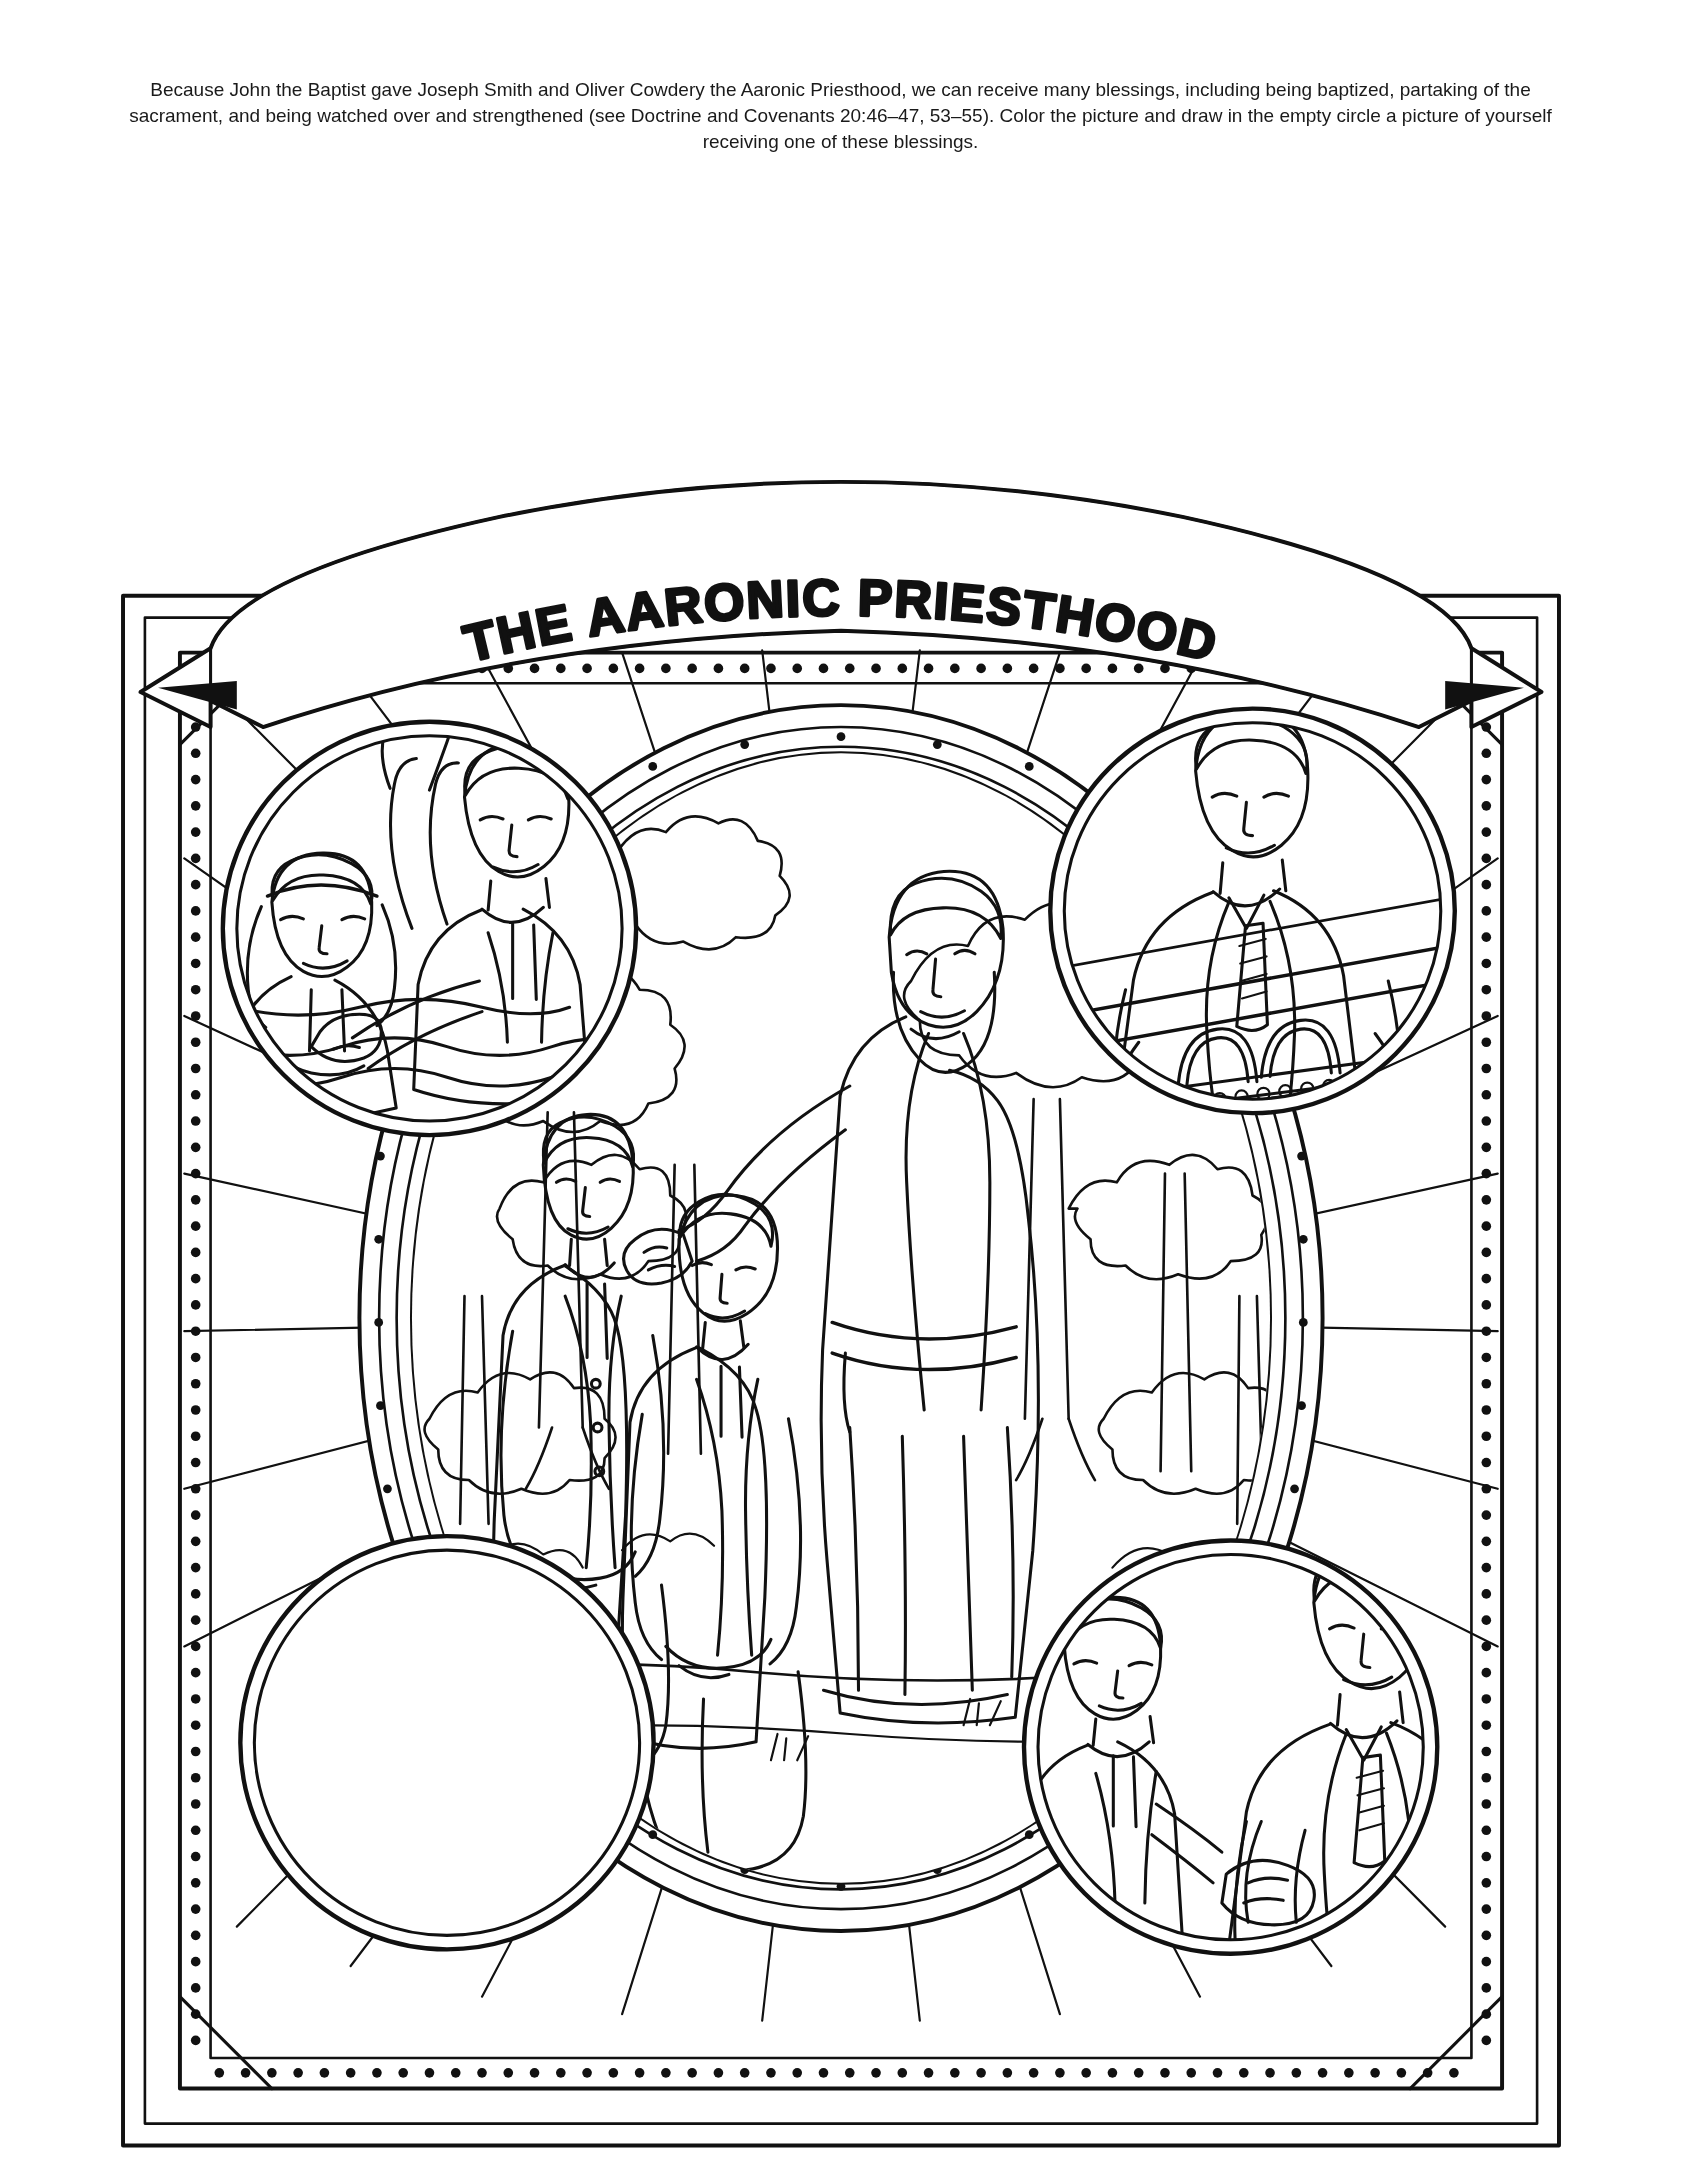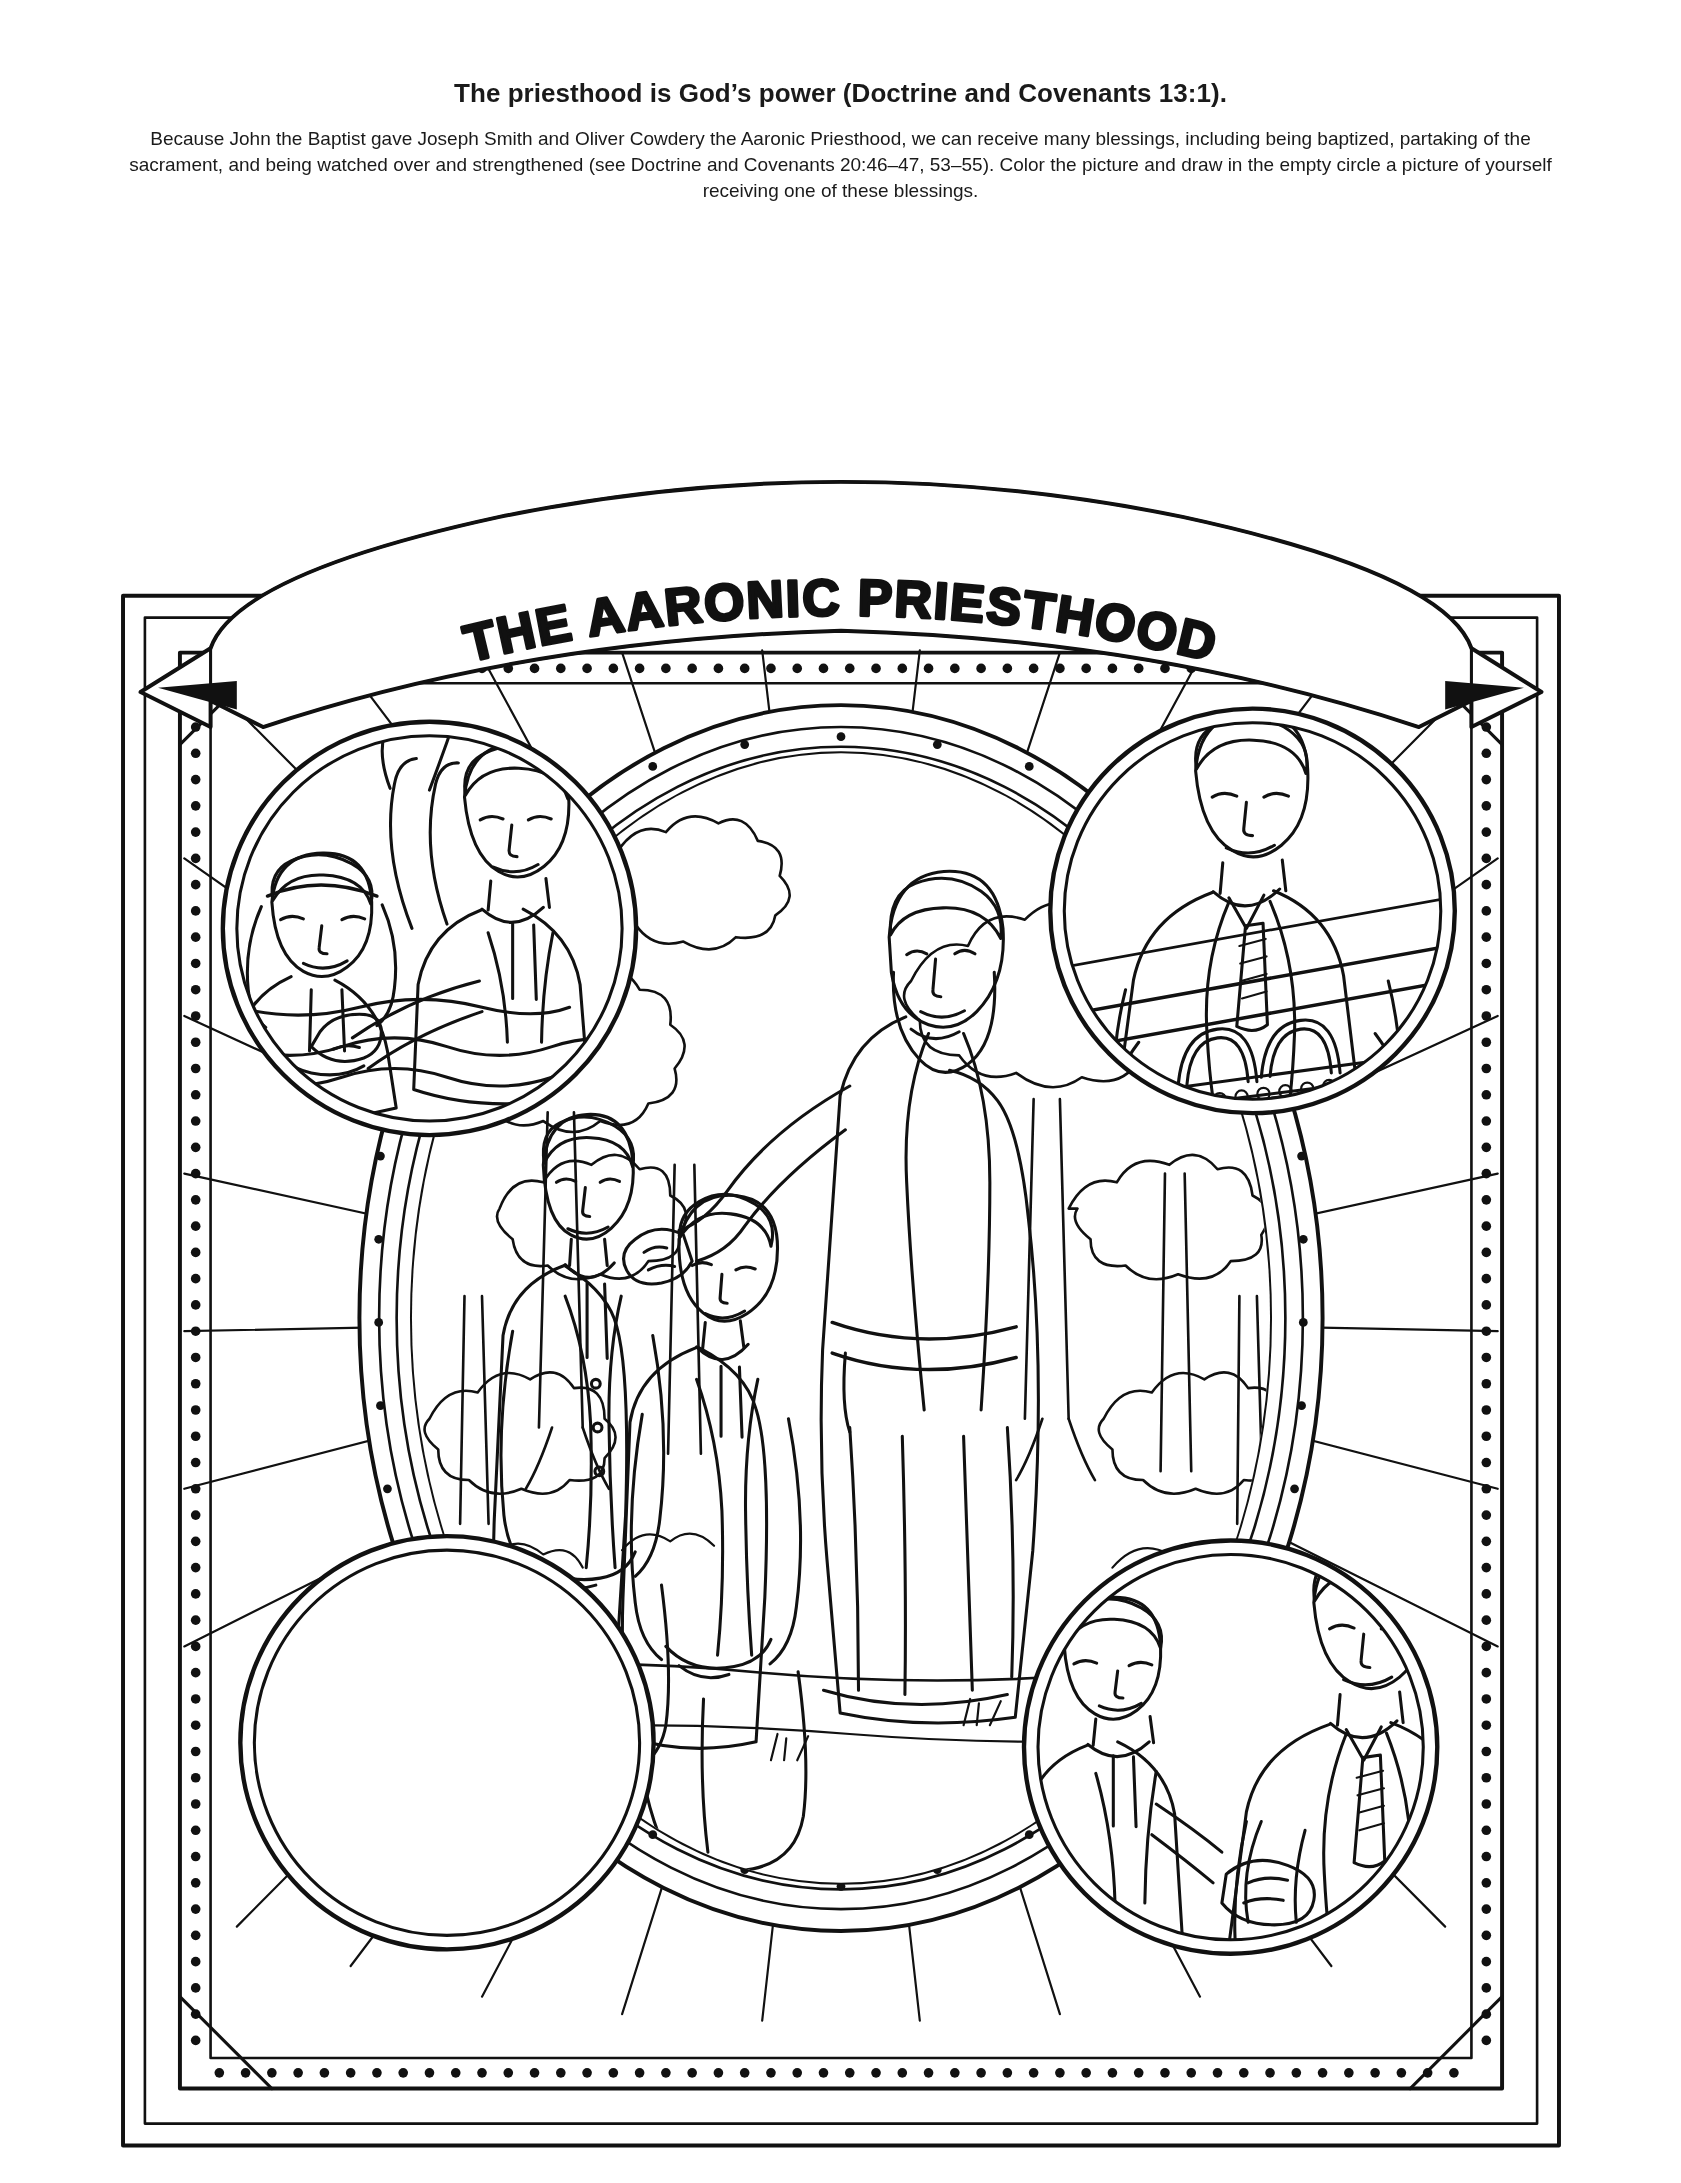--- a/index.html
+++ b/index.html
@@ -79,21 +79,20 @@
     letter-spacing: 4px;
     fill: #111111;
   }
 </style>
 </head>
 <body>
 
 <div class="page">
 
   <div class="header">
-    <div class="header-title">The priesthood is God’s power (Doctrine and Covenants 13:1).</div>
     <div class="header-body">Because John the Baptist gave Joseph Smith and Oliver Cowdery the Aaronic Priesthood, we can receive many blessings, including being baptized, partaking of the sacrament, and being watched over and strengthened (see Doctrine and Covenants 20:46–47, 53–55). Color the picture and draw in the empty circle a picture of yourself receiving one of these blessings.</div>
   </div>
 
   <div class="illustration-wrap">
     <div class="illustration">
       <svg class="artwork" viewBox="0 0 3360 3870" xmlns="http://www.w3.org/2000/svg">
         <defs>
           <path id="bannerArc" d="M 560 530 Q 1680 160 2800 530"></path>
           <clipPath id="clipFrameInner">
             <rect x="160" y="390" width="3040" height="3360"></rect>

